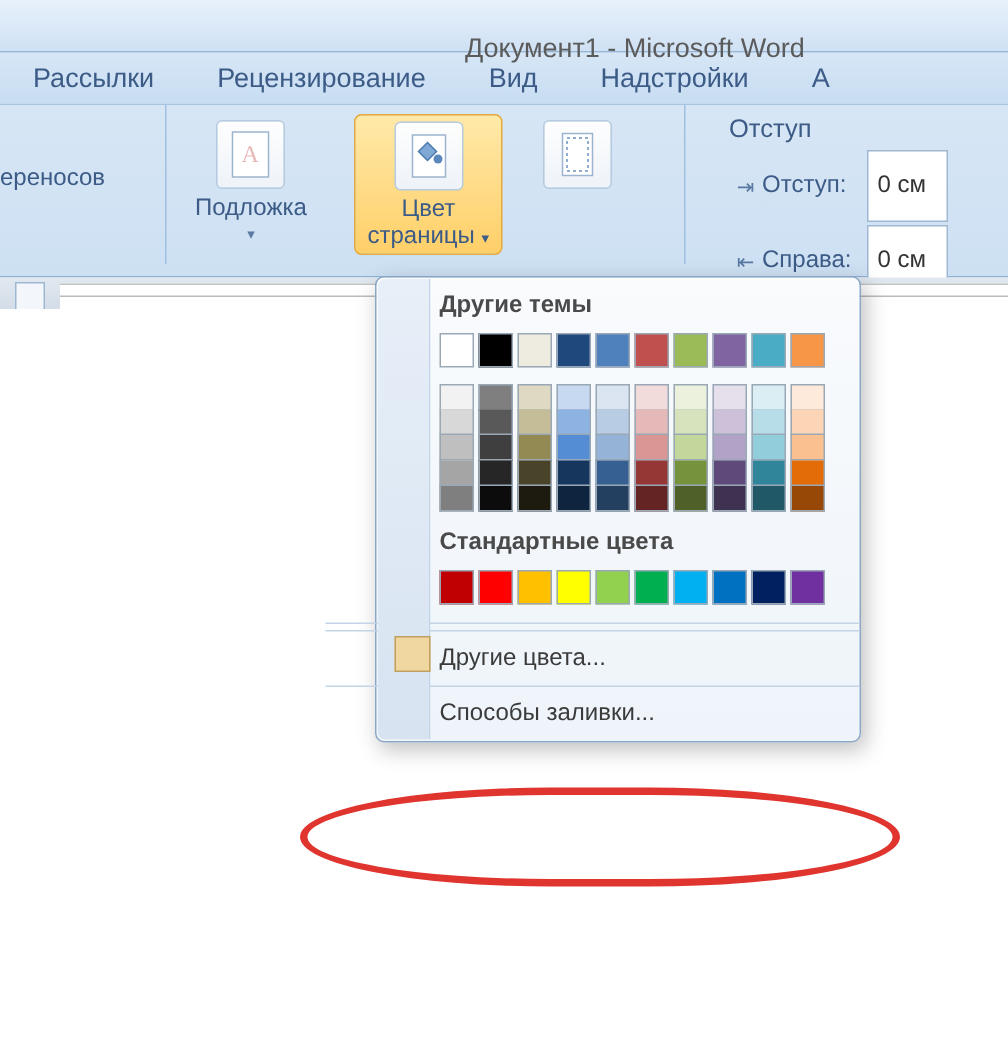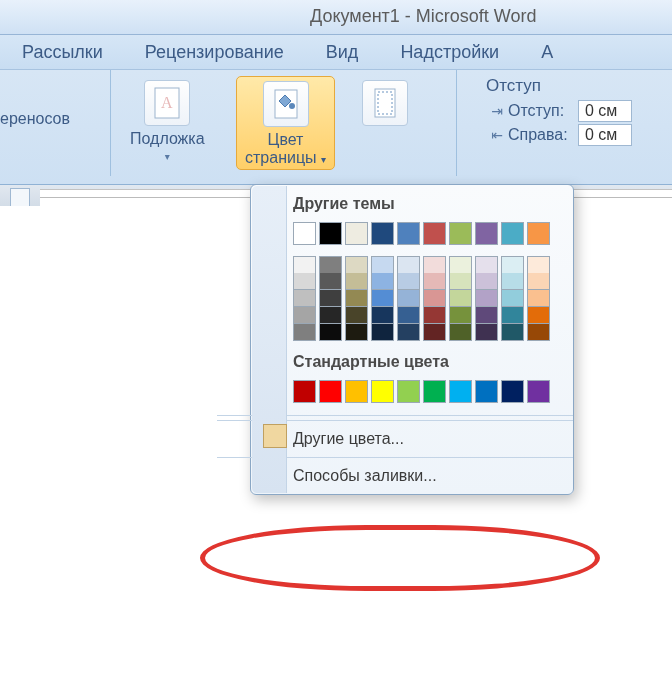--- a/index.html
+++ b/index.html
@@ -1,35 +1,35 @@
 <!DOCTYPE html>
 <html><head>
 <meta charset="utf-8">
 <style>
   html,body{margin:0;padding:0;font-family:"Segoe UI",Tahoma,sans-serif;font-size:15px;color:#3b3b3b;background:#fff}
   .window{width:672px;height:692px;background:#fff;position:relative;overflow:hidden}
   .titlebar{height:34px;background:linear-gradient(#e8f1fb,#cfe1f4);border-bottom:1px solid #97b5d6;position:relative}
-  .titlebar-text{position:absolute;left:310px;top:6px;font-size:18px;color:#5b5b5b}
+  .titlebar-text{position:absolute;left:310px;top:22px;font-size:18px;color:#5b5b5b}
   .ribbon-tabs{height:34px;background:linear-gradient(#d6e6f6,#c8ddf2);border-bottom:1px solid #a7c3e0;display:flex;align-items:flex-end;padding-left:18px;gap:34px;color:#3c5b86;font-size:18px}
   .ribbon-tabs span{padding:6px 4px;cursor:pointer}
   .ribbon{height:114px;background:linear-gradient(#d7e6f5,#cde0f3);border-bottom:1px solid #8fb2d5;position:relative}
   .group{position:absolute;height:100px;top:6px;text-align:center}
   .btn-big{display:inline-block;text-align:center;padding:4px 8px 0 8px;border-radius:5px;color:#3c5b86;font-size:16px;line-height:18px}
   .btn-label{margin-top:4px}
   .icon-box{width:44px;height:44px;margin:0 auto 2px auto;border-radius:4px;display:flex;align-items:center;justify-content:center}
   .podlozka-icon{background:linear-gradient(#fefefe,#eef3f9);border:1px solid #b7cbe0}
   .granitsy-icon{background:linear-gradient(#fefefe,#eef3f9);border:1px solid #b7cbe0}
   .btn-active{background:linear-gradient(#ffe9a9,#ffcf68);border:1px solid #e6a93b}
   .tsvet-icon{background:linear-gradient(#fefefe,#eef3f9);border:1px solid #b7cbe0}
   .indent-group{position:absolute;right:16px;top:6px;width:170px;color:#3c5b86}
   .indent-title{font-size:17px;margin-bottom:4px}
   .indent-row{display:flex;align-items:center;font-size:16px;margin:2px 0}
   .indent-row .icon{width:22px;text-align:center;color:#5a7aa4;font-size:14px}
   .indent-row .label{flex:0 0 70px}
-  .indent-row .val{border:1px solid #9fb8d2;background:#fff;padding:1px 6px;width:40px;color:#333}
+  .indent-row .val{border:1px solid #9fb8d2;background:#fff;padding:14px 6px;width:40px;color:#333}
   .ruler{height:24px;background:linear-gradient(#e1e8f0,#d1dbe6);border-bottom:1px solid #9fb8d2;position:relative}
   .ruler-square{position:absolute;left:10px;top:3px;width:18px;height:18px;border:1px solid #9fb8d2;background:#f3f7fb}
   .ruler-strip{position:absolute;left:40px;top:4px;right:0;height:16px;background:#fff;border-top:1px solid #c3c3c3;border-bottom:1px solid #c3c3c3}
   .ruler-strip::before{content:"";position:absolute;left:0;right:0;top:7px;border-top:1px solid #bbb}
   .page{position:absolute;left:0;right:0;top:206px;bottom:0;background:#fff}
   
   .dropdown{position:absolute;left:250px;top:184px;width:310px;background:linear-gradient(#f9fbfd,#eef4fa);border:1px solid #8aa7c5;border-radius:6px;box-shadow:3px 5px 14px rgba(0,0,0,.25);padding:6px 6px 4px 6px}
   .dd-left-strip{position:absolute;left:1px;top:1px;bottom:1px;width:34px;background:linear-gradient(#e7eff8,#d7e3f1);border-right:1px solid #c3d4e6;border-radius:5px 0 0 5px}
   .dd-content{position:relative;margin-left:34px}
   .dd-head{font-weight:bold;font-size:16px;color:#4a4a4a;padding:4px 2px 6px 2px}

